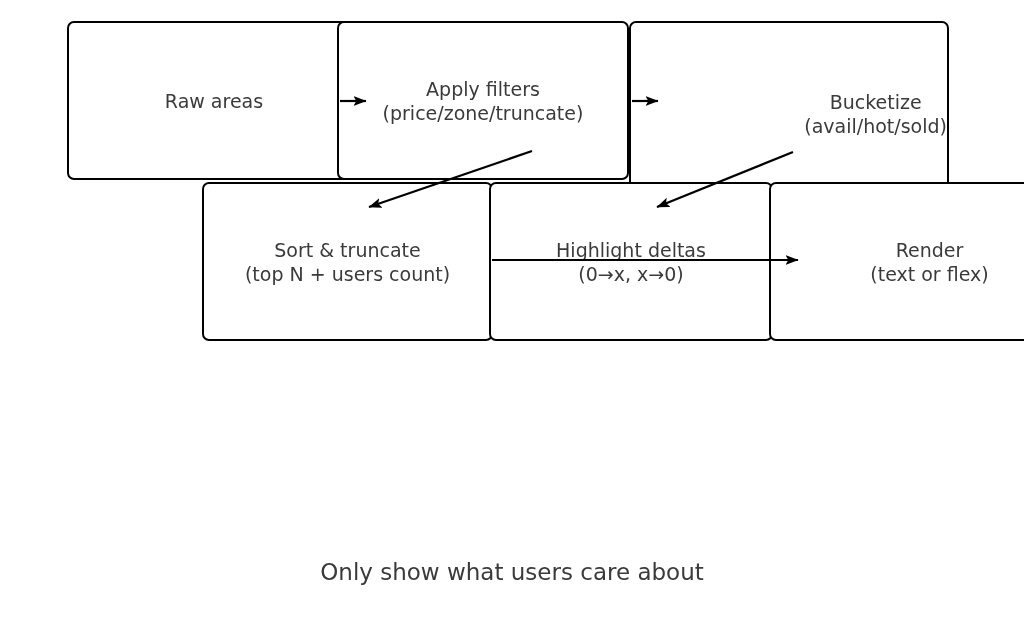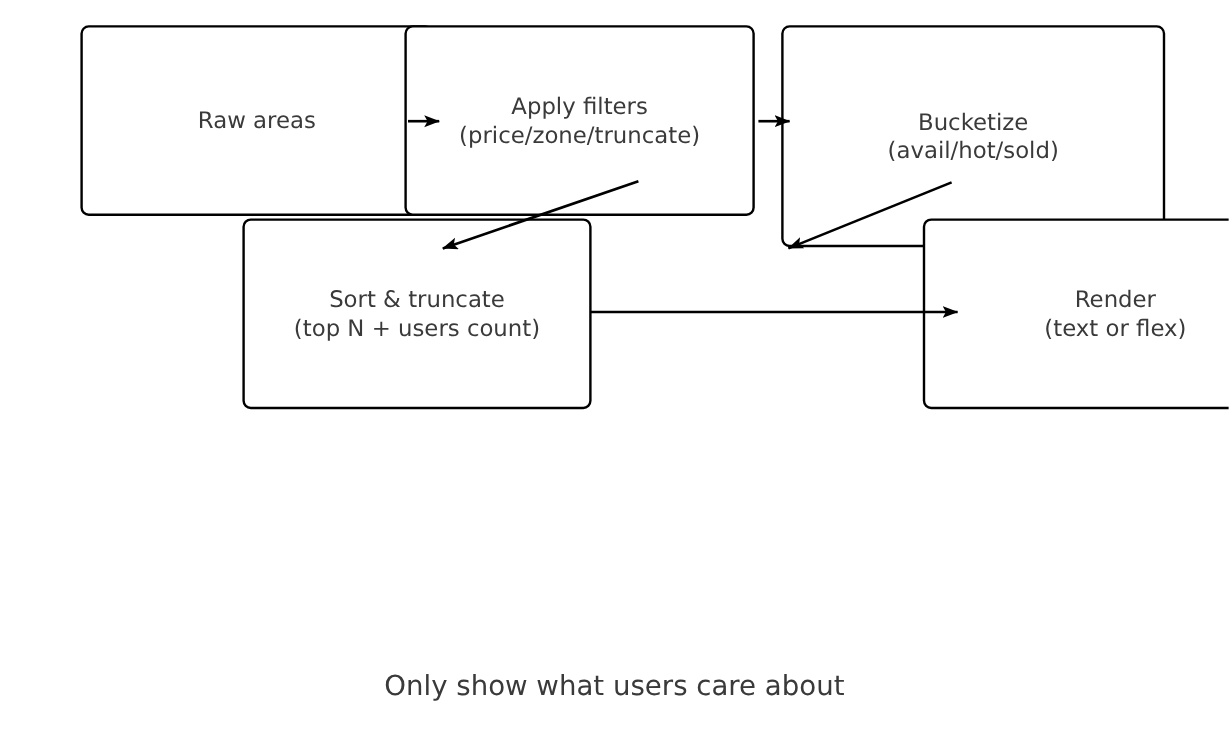--- a/index.html
+++ b/index.html
@@ -29,21 +29,21 @@
     text-align: center;
     color: #3a3a3a;
     font-size: 19px;
     line-height: 24px;
     white-space: nowrap;
   }
   .node-text span { display: block; }
   
   .n-raw       { left: 52px;  top: 21px;  width: 294px; height: 159px; margin-left: 15px; }
   .n-filters   { left: 337px; top: 21px;  width: 292px; height: 159px; }
-  .n-bucketize { left: 651px; top: 21px;  width: 320px; height: 185px; }
+  .n-bucketize { left: 629px; top: 21px;  width: 320px; height: 185px; justify-content: flex-end; }
   
   .n-sort      { left: 202px; top: 182px; width: 291px; height: 159px; align-items: center; }
   .n-deltas    { left: 489px; top: 182px; width: 284px; height: 159px; }
   .n-render    { left: 769px; top: 182px; width: 321px; height: 159px; } 
   .arrows {
     position: absolute;
     left: 0; top: 0;
     width: 1024px;
     height: 621px;
     pointer-events: none;
@@ -84,20 +84,26 @@
     </div>
   </div>
 
   <div class="node n-sort">
     <div class="node-text">
       <span>Sort &amp; truncate</span>
       <span>(top N + users count)</span>
     </div>
   </div>
 
+  <div class="node n-deltas">
+    <div class="node-text">
+      <span>Highlight deltas</span>
+      <span>(0→x, x→0)</span>
+    </div>
+  </div>
 
   <div class="node n-render">
     <div class="node-text">
       <span>Render</span>
       <span>(text or flex)</span>
     </div>
   </div>
 
   <svg class="arrows" viewBox="0 0 1024 621" xmlns="http://www.w3.org/2000/svg">
     <defs>

